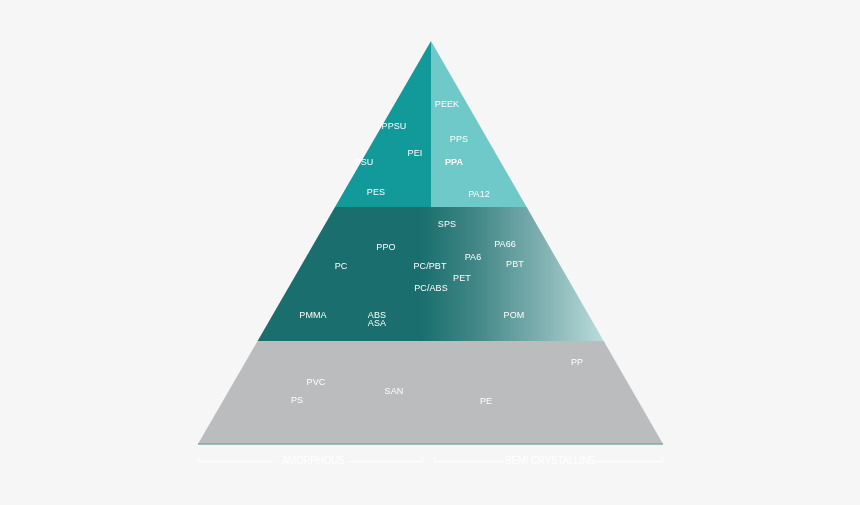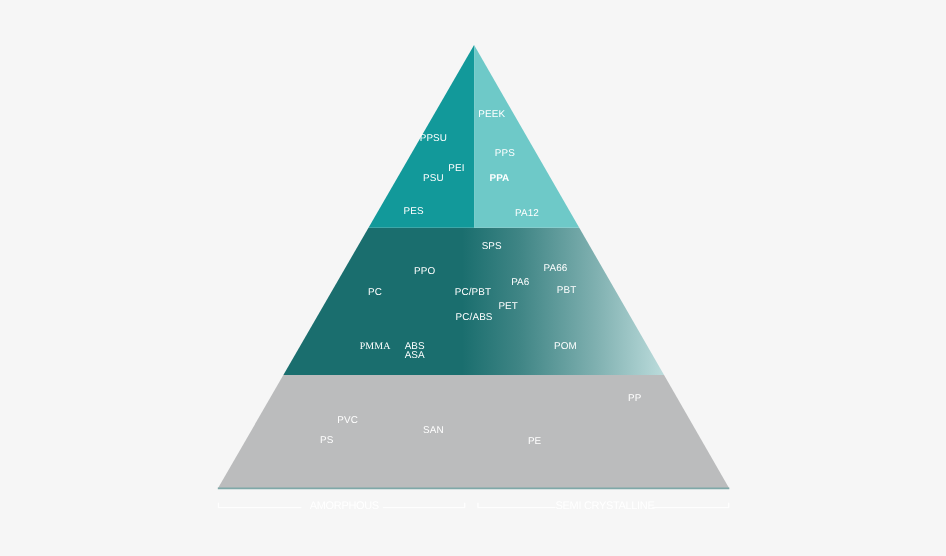--- a/index.html
+++ b/index.html
@@ -74,38 +74,38 @@
   <polygon points="431,41 526.6,207 431,207" fill="#6ec9c8"></polygon>
 
   <line x1="198" y1="444" x2="663" y2="444" stroke="#7fa8a8" stroke-width="1.5"></line>
 </svg>
 
 <div>
   <span class="poly-label" style="left:447px;top:104px;">PEEK</span>
   <span class="poly-label" style="left:394px;top:126px;">PPSU</span>
   <span class="poly-label" style="left:447px;top:139px;padding-left:24px;">PPS</span>
   <span class="poly-label" style="left:415px;top:153px;">PEI</span>
-  <span class="poly-label" style="left:394px;top:162px;">PSU</span>
+  <span class="poly-label" style="left:364px;top:162px;">PSU</span>
   <span class="poly-label" style="left:454px;top:162px;font-weight:bold;">PPA</span>
   <span class="poly-label" style="left:376px;top:192px;">PES</span>
   <span class="poly-label" style="left:479px;top:194px;">PA12</span>
 </div>
 
 <div>
   <span class="poly-label" style="left:447px;top:224px;">SPS</span>
   <span class="poly-label" style="left:505px;top:244px;">PA66</span>
   <span class="poly-label" style="left:386px;top:247px;">PPO</span>
   <span class="poly-label" style="left:473px;top:257px;">PA6</span>
   <span class="poly-label" style="left:341px;top:266px;">PC</span>
   <span class="poly-label" style="left:430px;top:266px;">PC/PBT</span>
   <span class="poly-label" style="left:515px;top:264px;">PBT</span>
   <span class="poly-label" style="left:462px;top:278px;">PET</span>
   <span class="poly-label" style="left:431px;top:288px;">PC/ABS</span>
   <span class="poly-label" style="left:377px;top:295px;margin-top:28px;">ASA</span>
-  <span class="poly-label" style="left:341px;top:315px;font-family:Liberation Serif, serif;">PMMA</span>
+  <span class="poly-label" style="left:313px;top:315px;">PMMA</span>
   <span class="poly-label" style="left:377px;top:315px;">ABS</span>
   <span class="poly-label" style="left:514px;top:315px;">POM</span>
 </div>
 
 <div>
   <span class="poly-label" style="left:577px;top:362px;">PP</span>
   <span class="poly-label" style="left:316px;top:382px;">PVC</span>
   <span class="poly-label" style="left:374px;top:391px;padding-left:40px;">SAN</span>
   <span class="poly-label" style="left:273px;top:400px;margin-left:24px;">PS</span>
   <span class="poly-label" style="left:486px;top:401px;">PE</span>

